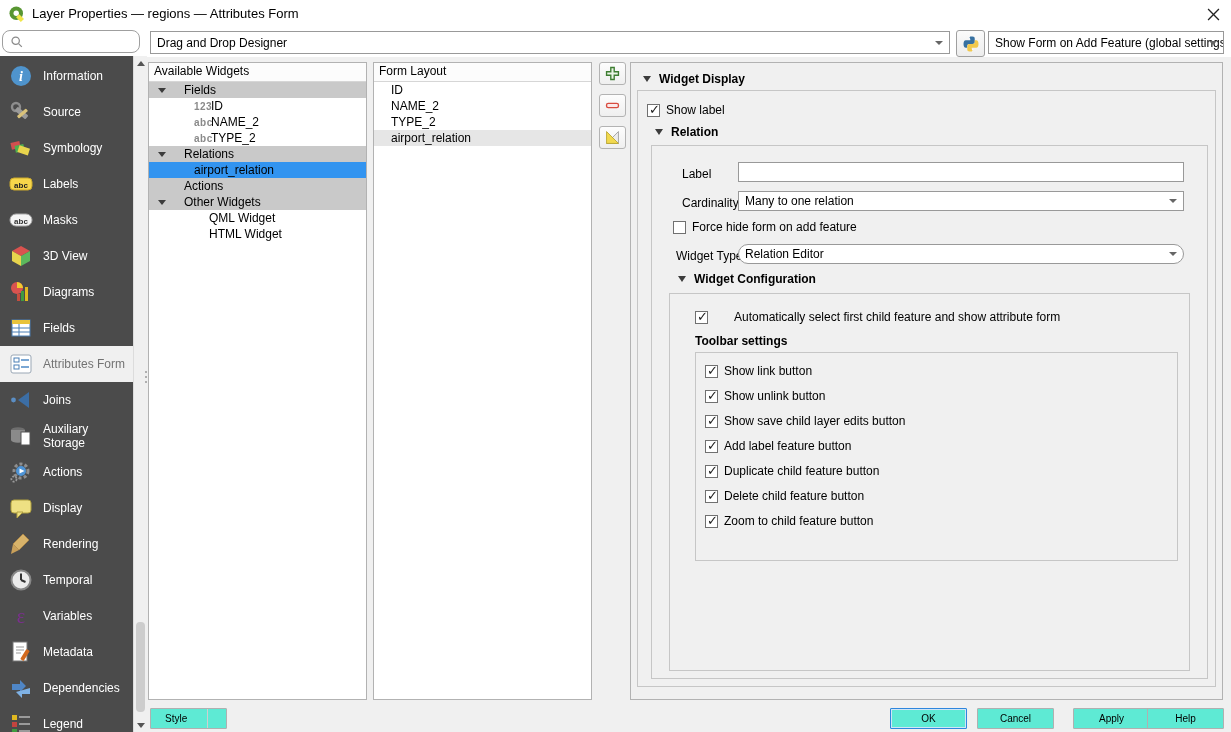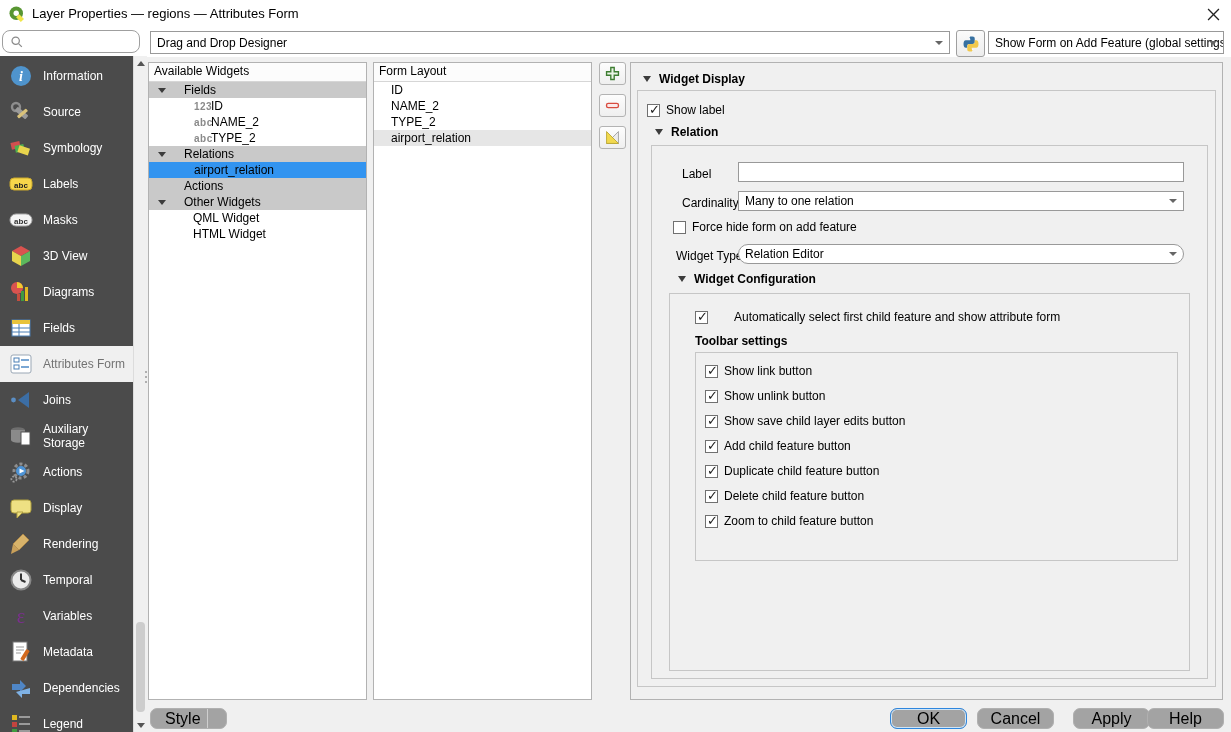--- a/index.html
+++ b/index.html
@@ -37,37 +37,37 @@
   .tree{position:absolute;left:0;top:19px;right:0;}
   .trow{height:16px;display:flex;align-items:center;position:relative;}
   .trow.group{background:#c9c9c9;}
   .trow.sel-blue{background:#3294f0;}
   .trow.sel-gray{background:#e6e6e6;}
   .g-arrow{position:absolute;left:9px;top:6px;width:0;height:0;border-left:4px solid transparent;border-right:4px solid transparent;border-top:5px solid #3c3c3c;}
   .g-label{margin-left:35px;}
   .t-prefix{position:absolute;left:45px;font-size:10px;font-weight:bold;color:#8a8a8a;letter-spacing:0.5px;}
   .t-label-p{margin-left:62px;}
   .t-label-a{margin-left:45px;}
-  .t-label-o{margin-left:44px;}
+  .t-label-o{margin-left:60px;}
   .fl-label{margin-left:17px;}
   
   .mid-btn{position:absolute;left:599px;width:27px;height:23px;border:1px solid #b3b3b3;border-radius:3px;background:linear-gradient(#fdfdfd,#efefef);display:flex;align-items:center;justify-content:center;box-sizing:border-box;}
   
   .right-panel{position:absolute;left:630px;top:62px;width:593px;height:638px;border:1px solid #b2b2b2;background:#f0f0f0;box-sizing:border-box;}
   .sec-header{position:absolute;display:flex;align-items:center;font-weight:bold;}
   .sec-arrow{width:0;height:0;border-left:4px solid transparent;border-right:4px solid transparent;border-top:6px solid #3c3c3c;margin-right:8px;}
   .framebox{position:absolute;border:1px solid #c6c6c6;box-sizing:border-box;}
   .cbrow{position:absolute;display:flex;align-items:center;gap:6px;}
   .checkbox{width:13px;height:13px;background:#fff;border:1px solid #707070;box-sizing:border-box;position:relative;flex:none;}
   .checkbox[data-checked="true"]::after{content:"\2713";position:absolute;left:1px;top:-3px;font-size:13px;font-weight:bold;color:#1a1a1a;font-family:"DejaVu Sans",sans-serif;}
   .field-label{position:absolute;}
   .text-input{position:absolute;height:20px;background:#fff;border:1px solid #999;box-sizing:border-box;padding:0 4px;font-family:"Liberation Sans",sans-serif;font-size:12px;}
   .bold{font-weight:bold;}
   
-  .btn{position:absolute;top:708px;height:21px;background:#a3a3a3;border:1px solid #b0b0b0;border-radius:7px;display:flex;align-items:center;justify-content:center;box-sizing:border-box;font-size:16px;}
+  .btn{position:absolute;top:708px;height:21px;background:#5eead4;border:1px solid #b0b0b0;border-radius:1px;display:flex;align-items:center;justify-content:center;box-sizing:border-box;font-size:10px;}
   .btn-ok{left:890px;width:77px;border:1px solid #2f86dd;box-shadow:inset 0 0 0 1px #cfe5f7;}
   .btn-cancel{left:977px;width:77px;}
   .btn-apply{left:1063px;width:77px;margin-left:10px;}
   .btn-help{left:1147px;width:77px;}
   .btn-style{left:150px;width:77px;justify-content:flex-start;padding-left:14px;position:absolute;}
   .style-arrow-zone{position:absolute;right:0;top:0;width:18px;height:19px;border-left:1px solid #cfcfcf;display:flex;align-items:center;justify-content:center;}
 </style>
 </head>
 <body>
 
@@ -422,21 +422,21 @@
     <div class="cbrow" style="left:74px;top:326px;">
       <span class="checkbox" data-checked="true"></span>
       <span>Show unlink button</span>
     </div>
     <div class="cbrow" style="left:74px;top:351px;">
       <span class="checkbox" data-checked="true"></span>
       <span>Show save child layer edits button</span>
     </div>
     <div class="cbrow" style="left:74px;top:376px;">
       <span class="checkbox" data-checked="true"></span>
-      <span>Add child feature button</span>
+      <span>Add label feature button</span>
     </div>
     <div class="cbrow" style="left:74px;top:401px;">
       <span class="checkbox" data-checked="true"></span>
       <span>Duplicate child feature button</span>
     </div>
     <div class="cbrow" style="left:74px;top:426px;">
       <span class="checkbox" data-checked="true"></span>
       <span>Delete child feature button</span>
     </div>
     <div class="cbrow" style="left:74px;top:451px;">

